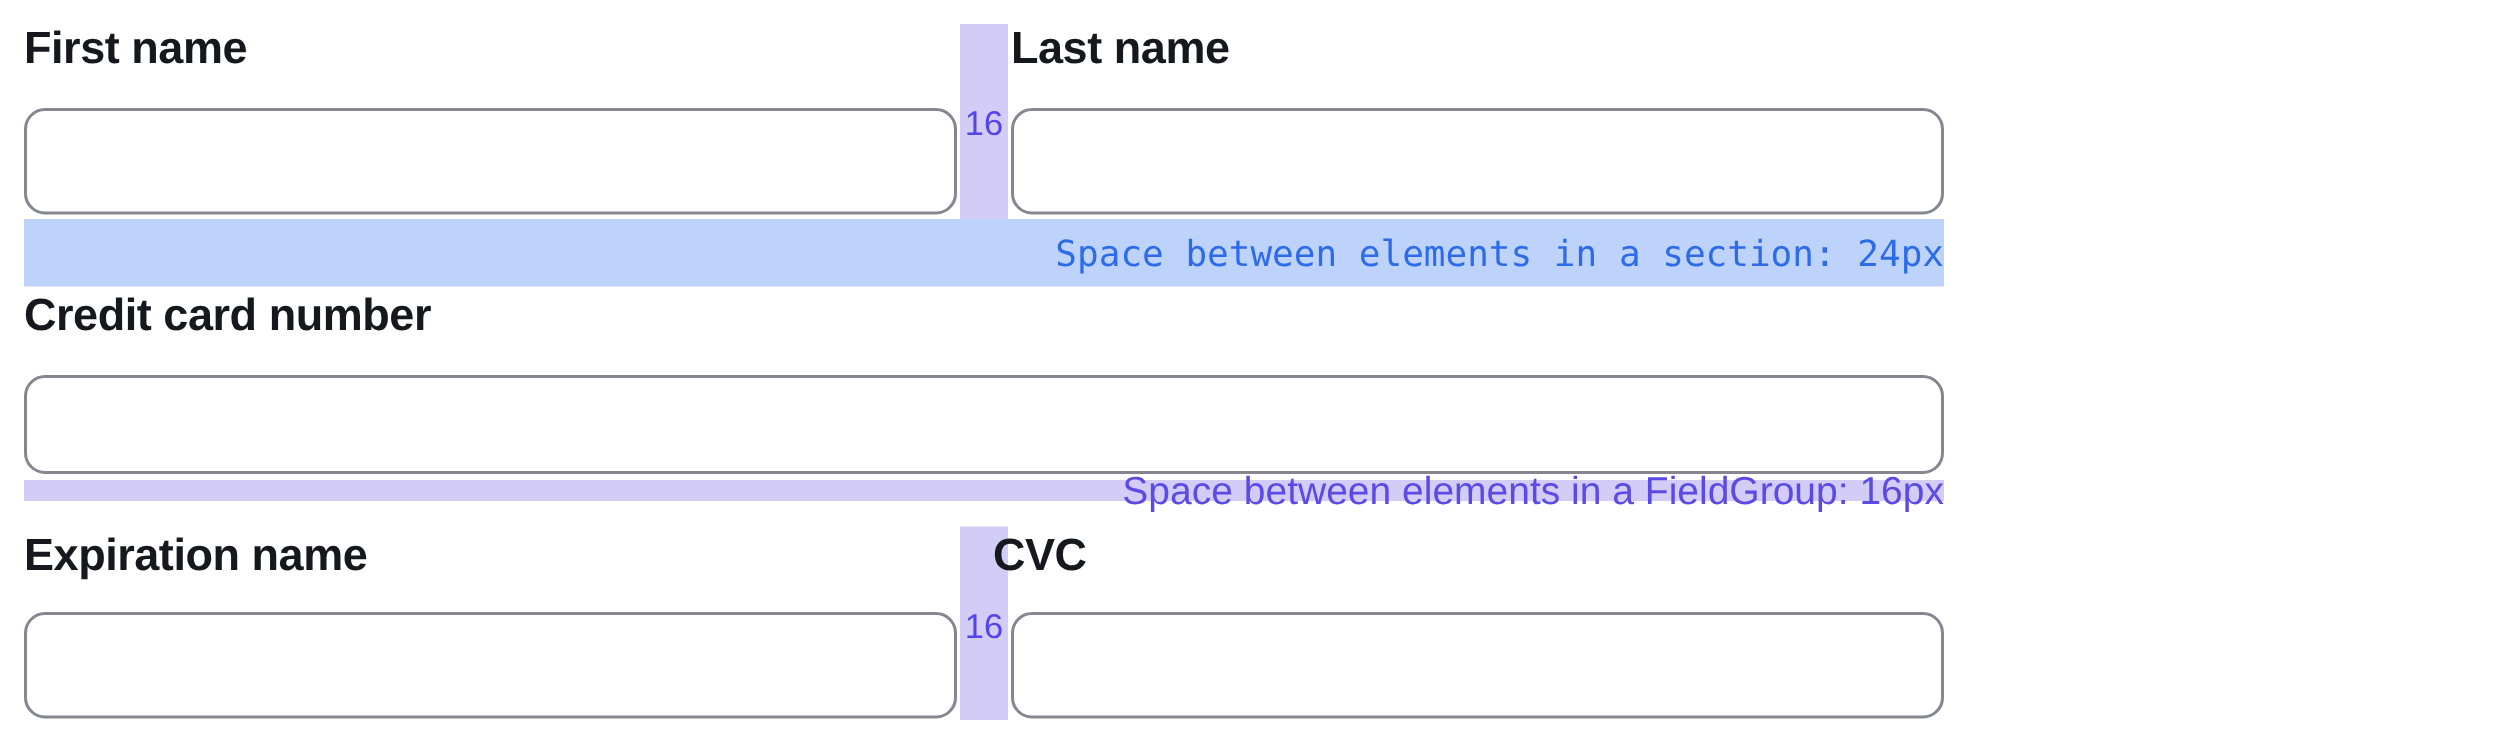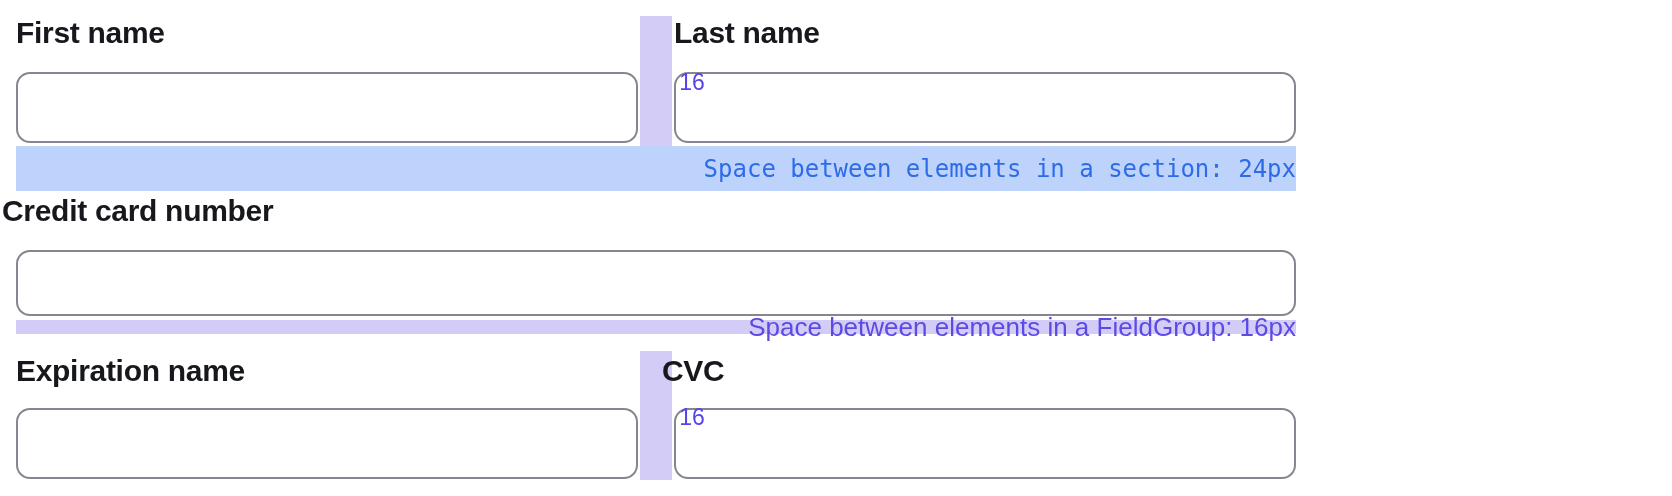--- a/index.html
+++ b/index.html
@@ -56,41 +56,40 @@
 
   .gap-band { background: var(--fieldgroup-band-bg, #d2ccf6); }
 
   .gap-number {
     width: 32px;
     text-align: center;
     font-size: 23px;
     line-height: 23px;
     color: var(--gap-number-text, #5544ec);
     z-index: 2;
-    padding-left: 36px;
   }
 </style>
 </head>
 <body>
 
 <div class="abs gap-band" style="left:640px; top:16px; width:32px; height:130px;"></div>
 
 <div class="abs field-label" style="left:16px; top:16px;text-align:center;">First name</div>
 <div class="abs field-label" style="left:674px; top:16px;">Last name</div>
 
 <input class="abs text-input" style="left: 16px; top: 72px; width: 622px; height: 71px;" aria-label="First name">
 <input class="abs text-input" style="left: 674px; top: 72px; width: 622px; height: 71px;" aria-label="Last name">
 
 <div class="abs gap-number" style="left:640px; top:71px;">16</div>
 
 <div class="abs spacer-band section-band" style="left:16px; top:146px; width:1280px; height:45px;">
   <span class="spacer-text">Space between elements in a section: 24px</span>
 </div>
 
-<div class="abs field-label" style="left:2px; top:194px;">Credit card number</div>
+<div class="abs field-label" style="left:16px; top:194px;">Credit card number</div>
 
 <input class="abs text-input" style="left: 16px; top: 250px; width: 1280px; height: 66px;" aria-label="Credit card number">
 
 <div class="abs spacer-band fieldgroup-band" style="left:16px; top:320px; width:1280px; height:14px;">
   <span class="spacer-text">Space between elements in a FieldGroup: 16px</span>
 </div>
 
 <div class="abs gap-band" style="left:640px; top:351px; width:32px; height:129px;"></div>
 
 <div class="abs field-label" style="left:16px; top:354px;">Expiration name</div>

